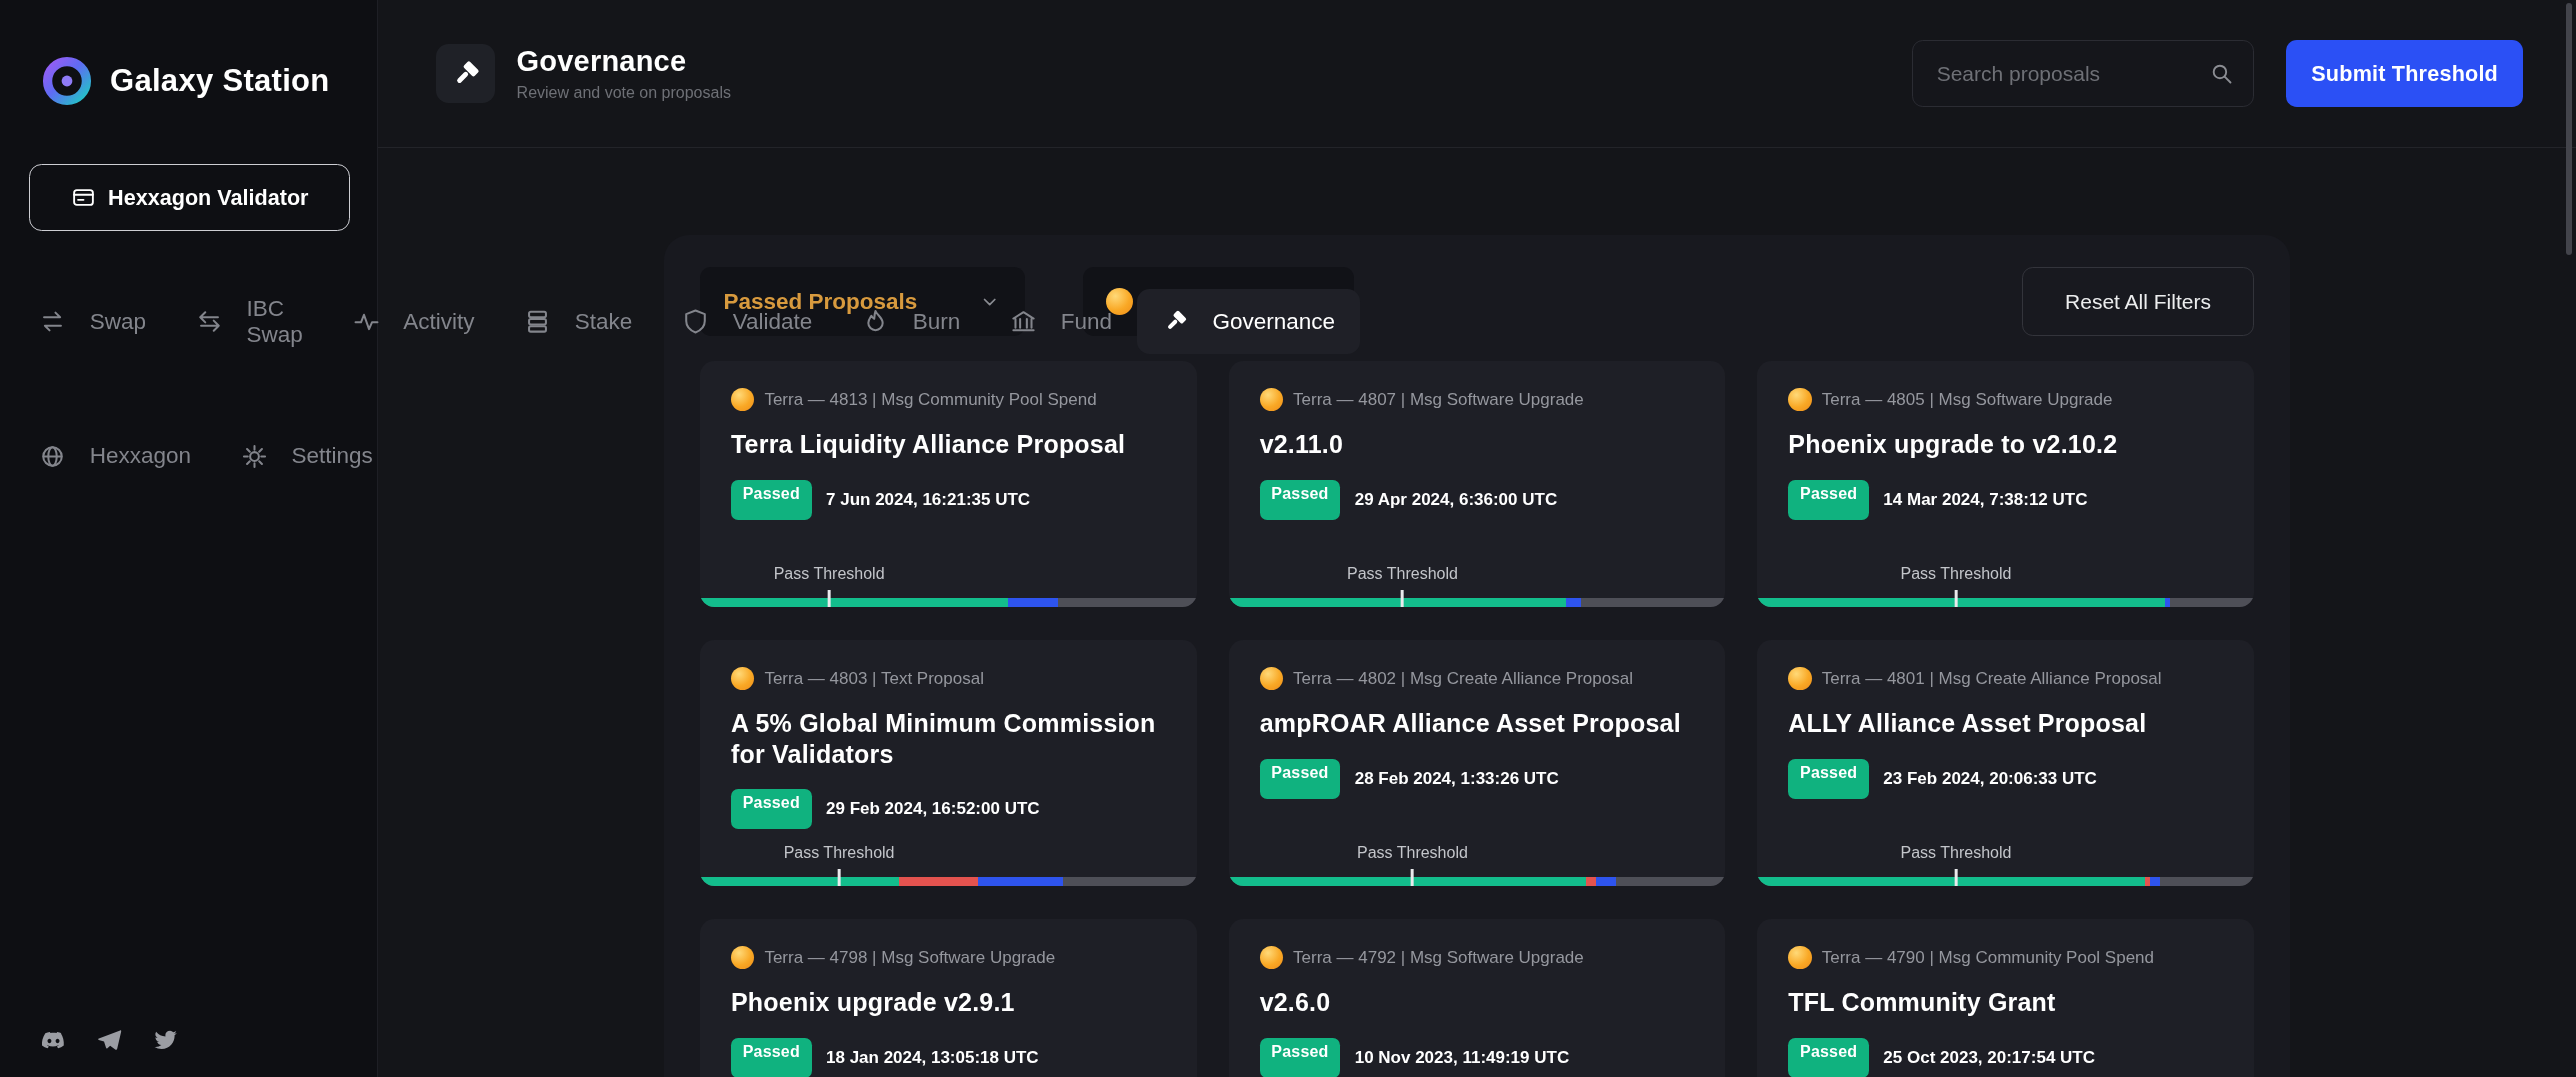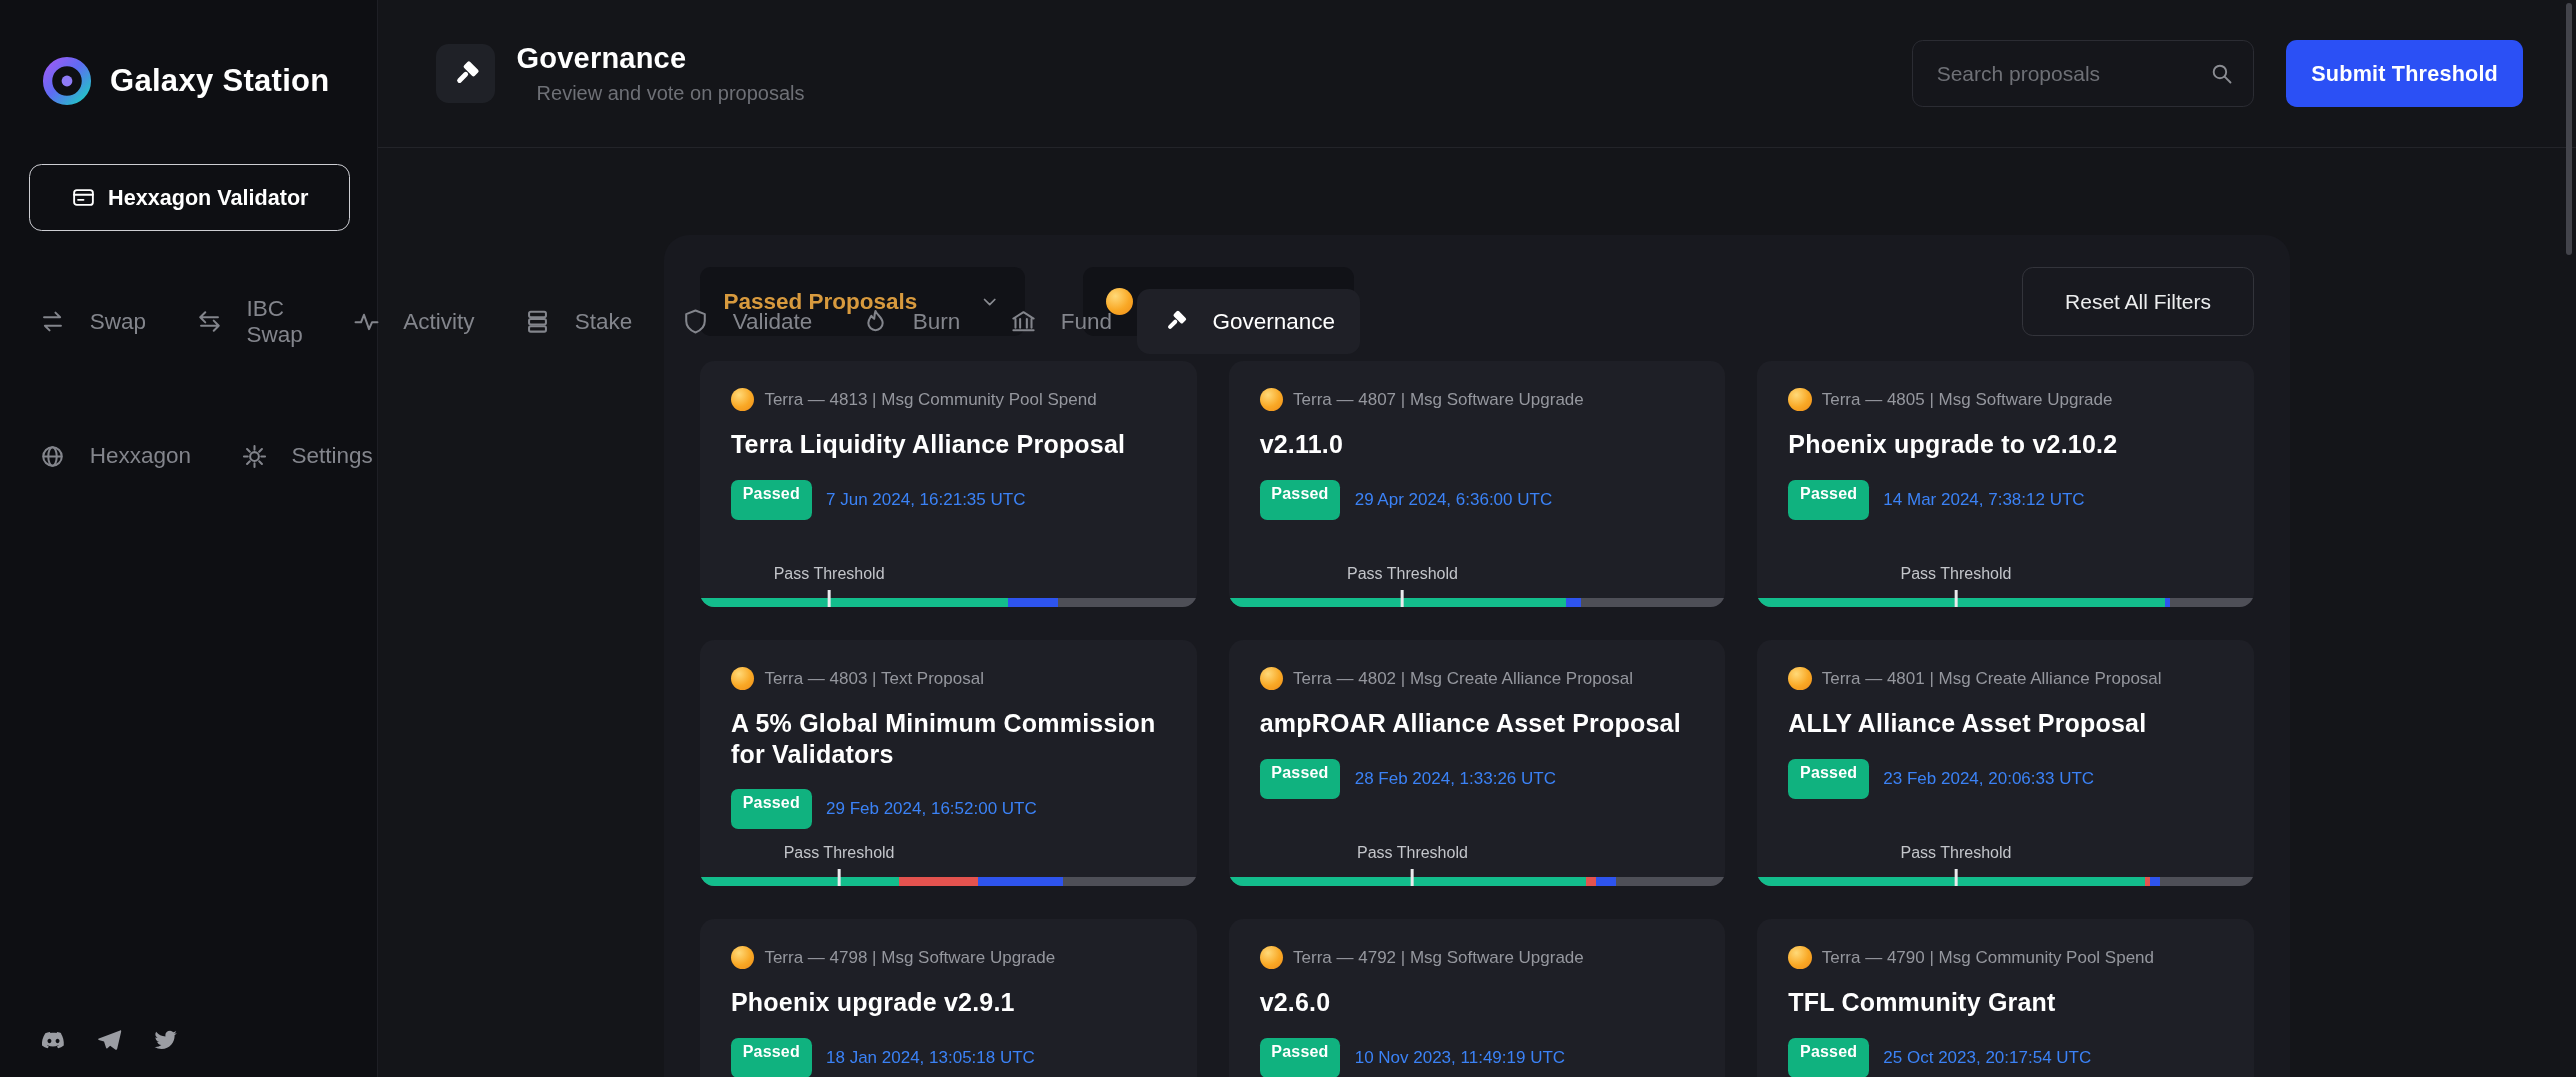--- a/index.html
+++ b/index.html
@@ -54,21 +54,21 @@
     height:148px;min-height:148px;display:flex;align-items:center;
     padding:0 53px 0 58px;border-bottom:0.9px solid #232429;
   }
   .page-icon{
     width:59px;height:59px;border-radius:12.6px;background:#1f2127;
     display:flex;align-items:center;justify-content:center;color:#fff;
   }
   .page-icon svg{width:32px;height:32px;}
   .page-titles{margin-left:21.6px;display:flex;flex-direction:column;gap:6.3px;}
   .page-titles h1{font-size:29px;font-weight:700;letter-spacing:0.2px;}
-  .page-titles p{font-size:20px;color:#6e7076;margin-left:20px;}
+  .page-titles p{font-size:16px;color:#6e7076;}
   .topbar-right{margin-left:auto;display:flex;align-items:flex-end;gap:32px;}
   .search{position:relative;width:342px;height:67px;}
   .search input{
     width:100%;height:100%;background:#15161b;border:0.9px solid #2b2c33;border-radius:10.8px;
     color:#e7e8ea;font-size:21px;font-family:inherit;padding:0 59px 0 23.4px;outline:none;
   }
   .search input::placeholder{color:#6e7076;}
   .search-ic{position:absolute;right:20px;top:21px;width:25px;height:25px;color:#8b8d93;cursor:pointer;}
   .submit-btn{
     height:67px;padding:0 25px;border:none;border-radius:10.8px;background:var(--accent);
@@ -107,21 +107,21 @@
     padding:27px 31px 0;overflow:hidden;cursor:pointer;
   }
   .meta{display:flex;align-items:center;gap:10px;color:#95979e;font-size:17px;}
   .meta .terra-ic{width:23.4px;height:23.4px;}
   .card h3{margin-top:18px;font-size:25px;font-weight:700;line-height:1.22;letter-spacing:0.2px;color:#fff;}
   .status-row{display:flex;align-items:center;gap:14.4px;margin-top:20px;}
   .badge{
     background:var(--badge);color:#fff;font-size:16px;font-weight:700;
     height:40px;line-height:28px;padding:0 11.7px;border-radius:7.2px;letter-spacing:0.2px;
   }
-  .date{color:#3b82f6;font-size:17px;}
+  .date{color:#ffffff;font-size:17px;font-weight:bold;}
   .th-label{
     position:absolute;bottom:24px;transform:translateX(-50%);
     font-size:16px;color:#c3c5ca;white-space:nowrap;
   }
   .vote-bar{position:absolute;left:0;right:0;bottom:0;height:9px;background:var(--track);display:flex;}
   .seg{height:100%;}
   .seg-yes{background:var(--green);}
   .seg-no{background:var(--red);}
   .seg-abstain{background:var(--blue);}
   .tick{

